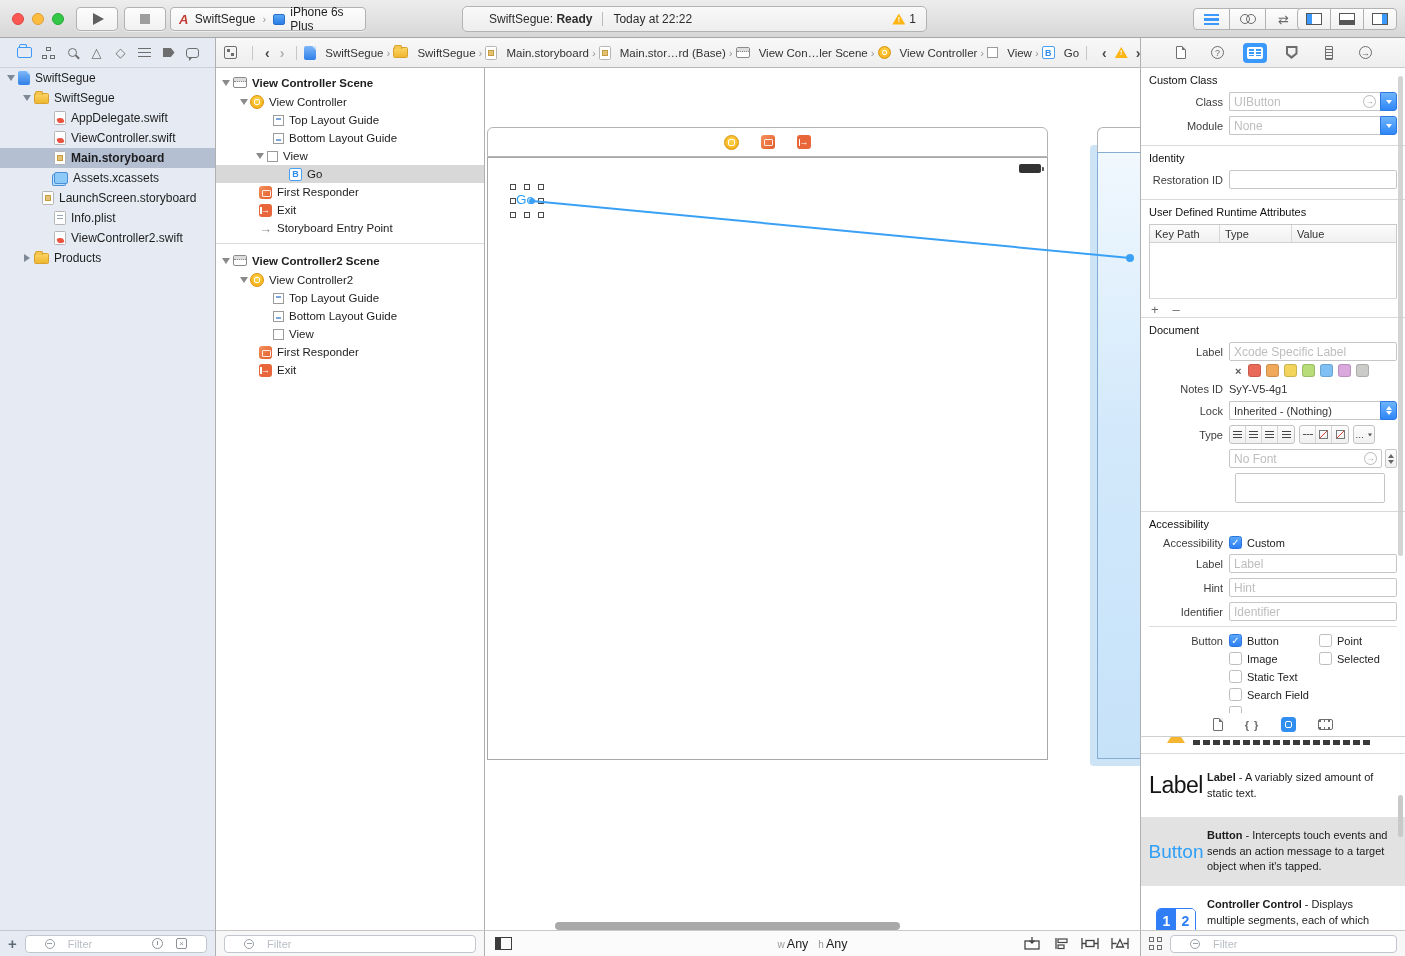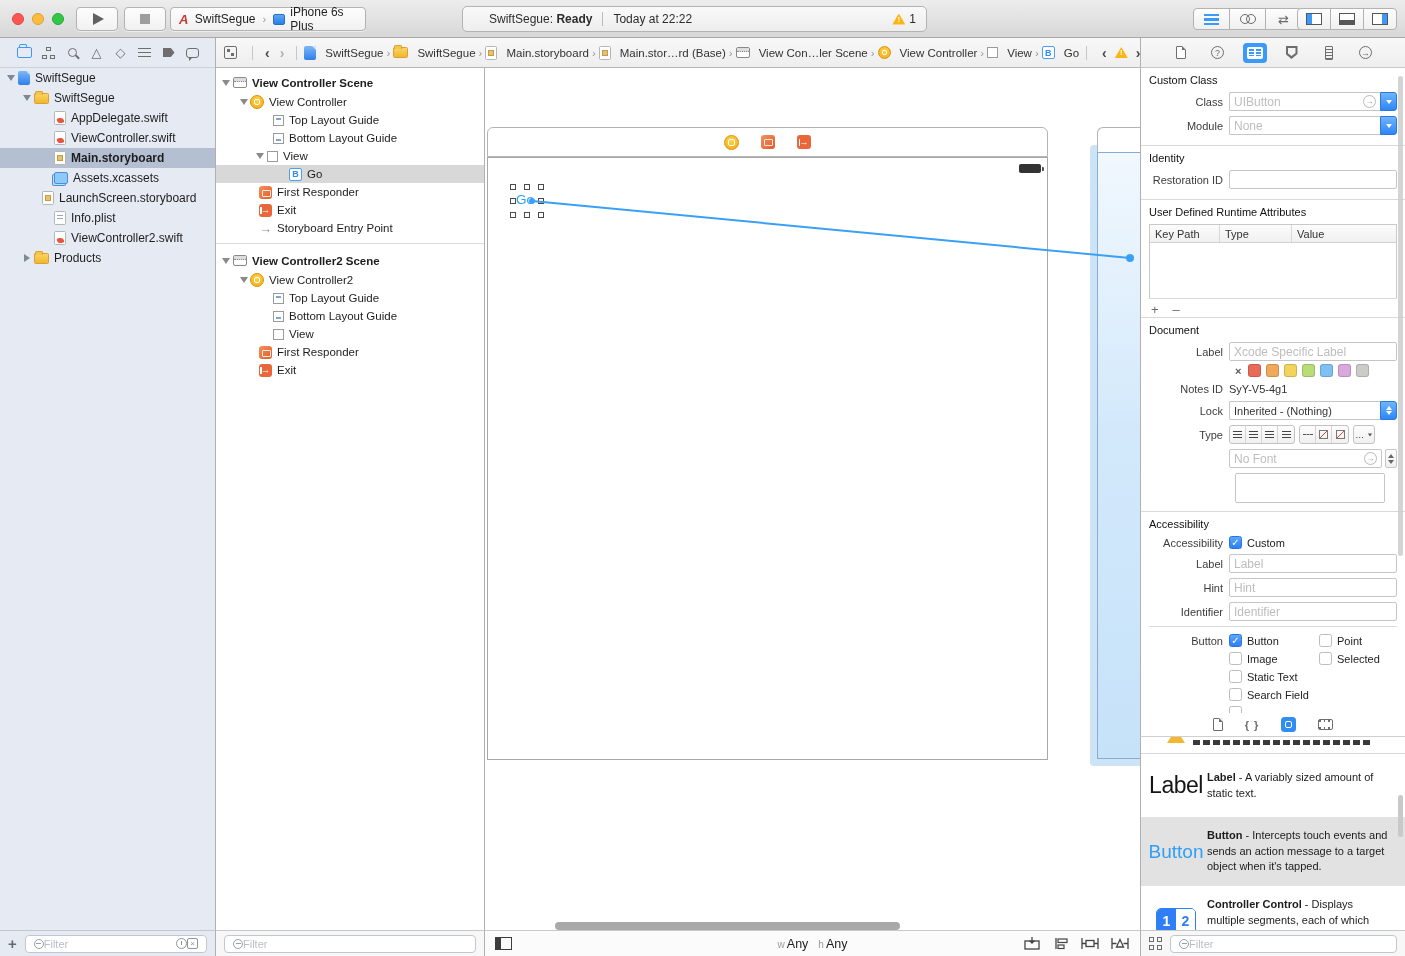--- a/index.html
+++ b/index.html
@@ -93,21 +93,21 @@
 .ic-proj::after{content:"";position:absolute;top:0;right:0;border-top:4px solid #cfe4fb;border-left:4px solid transparent}
 .ic-folder{width:15px;height:11px;background:linear-gradient(#fad463,#f0b62f);border:1px solid #d9a12d;border-radius:1.5px;position:relative}
 .ic-folder::before{content:"";position:absolute;top:-3px;left:0;width:6px;height:3px;background:#f6c74d;border:1px solid #d9a12d;border-bottom:none;border-radius:2px 2px 0 0}
 .ic-file{width:12px;height:14px;background:#fff;border:1px solid #b5b5b5;border-radius:1.5px;position:relative}
 .ic-swift::after{content:"";position:absolute;left:2px;top:6px;width:7px;height:5px;background:#e8543f;border-radius:1px 4px 1px 4px;transform:rotate(-10deg)}
 .ic-sb::after{content:"";position:absolute;left:2px;top:3px;right:2px;bottom:3px;background:#e3c276;border:1px solid #c49b3f}
 .ic-assets{width:14px;height:12px;background:#8ecaf8;border:1px solid #4a90d9;border-radius:2px;box-shadow:-2px 2px 0 -1px #bcdffb,-2px 2px 0 0 #4a90d9}
 .ic-plist::after{content:"";position:absolute;left:2px;top:3px;right:2px;bottom:3px;background:repeating-linear-gradient(to bottom,#9aa7b4 0 1px,transparent 1px 3px)}
 .nav-filterbar{position:absolute;left:0;top:930px;width:215px;height:26px;background:#e6ebf3;border-top:1px solid #c3c8d0;display:flex;align-items:center;padding:0 8px;gap:8px}
 .plus-btn{color:#5f6a77;font-size:15px;font-weight:bold;line-height:1}
-.filter-field{flex:1;height:18px;background:#fff;border:1px solid #c2c7ce;border-radius:4px;display:flex;align-items:center;padding:0 8px;gap:0}
+.filter-field{flex:1;height:18px;background:#fff;border:1px solid #c2c7ce;border-radius:4px;display:flex;align-items:center;padding:0 19px;gap:13px}
 .filter-ic{width:10px;height:10px;border:1.2px solid #9aa0a8;border-radius:50%;position:relative;flex:none}
 .filter-ic::after{content:"";position:absolute;left:1.5px;right:1.5px;top:3.5px;height:1.2px;background:#9aa0a8}
 .filter-field input{border:none;outline:none;width:100%;font-size:11px;background:transparent;color:#333;font-family:inherit}
 .filter-field input::placeholder{color:#b9bec5}
 .ff-clock{width:11px;height:11px;border:1.2px solid #8d939b;border-radius:50%;flex:none;position:relative}
 .ff-clock::after{content:"";position:absolute;left:4px;top:2px;width:1.2px;height:3.5px;background:#8d939b}
 .ff-box{width:11px;height:11px;border:1.2px solid #8d939b;border-radius:2px;flex:none;color:#8d939b;font-size:8px;line-height:9px;text-align:center}
 
 
 .outline{position:absolute;left:215px;top:68px;width:270px;height:862px;background:#fff;border-left:1px solid #b0b0b0;border-right:1px solid #b0b0b0;overflow:hidden;padding-top:4px}

